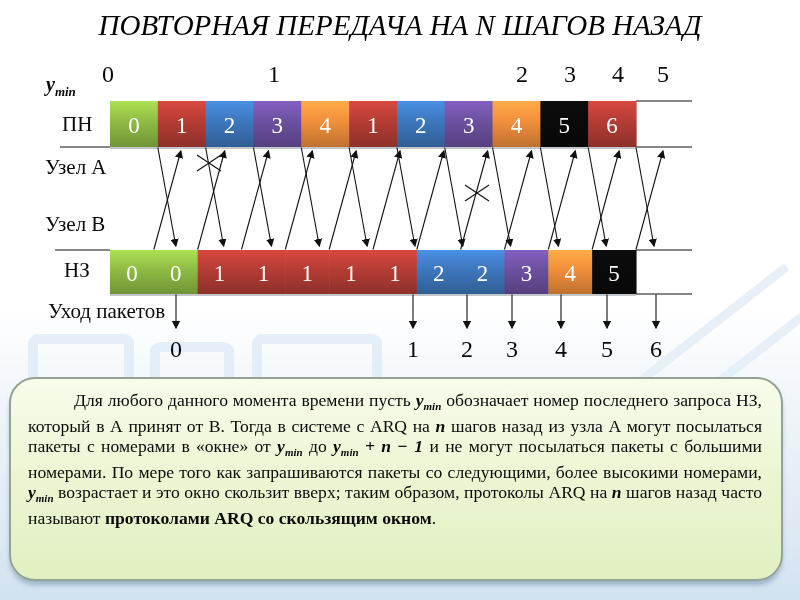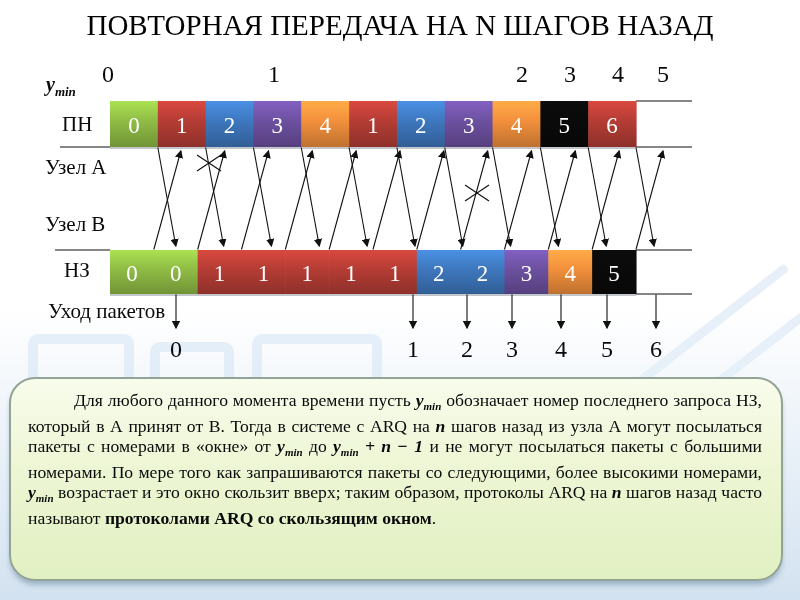--- a/index.html
+++ b/index.html
@@ -22,21 +22,21 @@
   .wm3{left:252px;top:334px;width:110px;height:66px;}
   .streak{
     position:absolute;width:220px;height:9px;background:rgba(228,238,248,0.9);
     z-index:0;border-radius:4px;
   }
   .s1{left:590px;top:330px;transform:rotate(-38deg);}
   .s2{left:650px;top:345px;transform:rotate(-38deg);}
   .slide-title{
     position:absolute;top:9px;left:0;width:100%;
     text-align:center;font-size:29px;color:#000;letter-spacing:0px;
-    z-index:2;white-space:nowrap;
+    z-index:2;white-space:nowrap;font-style:italic;
   }
   svg.diagram{position:absolute;left:0;top:0;z-index:1;}
   .note-box{
     position:absolute;left:9px;top:377px;width:774px;height:204px;
     border:2px solid #93a396;border-radius:26px;
     background:linear-gradient(180deg,#f8fcec 0%,#edf6d4 45%,#e1f0c2 100%);
     box-shadow:0 5px 5px -1px rgba(110,140,165,0.55);
     z-index:3;box-sizing:border-box;
   }
   .note-text{

